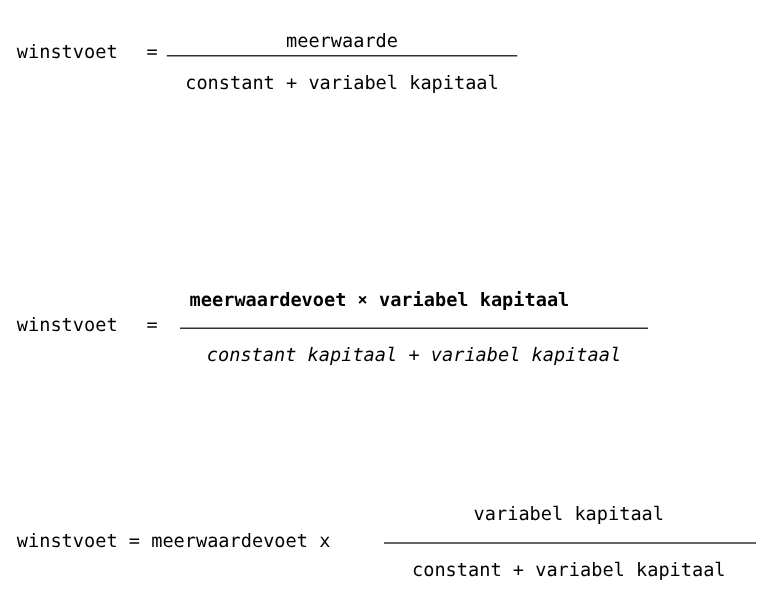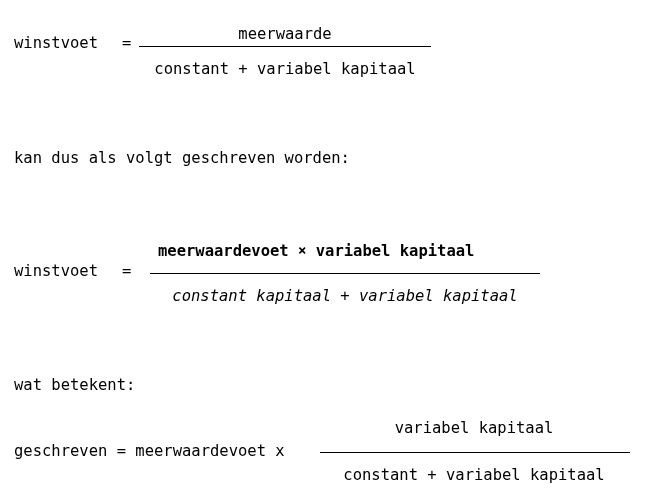--- a/index.html
+++ b/index.html
@@ -68,40 +68,38 @@
 
     <div class="run" style="left:122px; top:33px;">=</div>
 
     <div class="run centered" style="left:265px; top:24px;margin-left:20px;">meerwaarde</div>
 
     <div class="bar" style="left:139px; top:46px; width:292px;"></div>
 
     <div class="run centered" style="left:285px; top:59px;">constant + variabel kapitaal</div>
   </div>
 
-  <div class="run prose" style="left:14px; top:148px;">kan dus als volgt geschreven worden:</div>
 
   <div>
 
     <div class="run" style="left:14px; top:261px;">winstvoet</div>
 
     <div class="run" style="left:122px; top:261px;">=</div>
 
     <div class="run" style="left:158px; top:240px;font-weight:bold;"><span>meerwaardevoet</span><span>&nbsp;</span><span class="times-sign">×</span><span>&nbsp;</span><span>variabel kapitaal</span></div>
 
     <div class="bar" style="left:150px; top:273px; width:390px;"></div>
 
     <div class="run centered" style="left:345px; top:286px;font-style:italic;">constant kapitaal + variabel kapitaal</div>
   </div>
 
-  <div class="run prose" style="left:14px; top:375px;">wat betekent:</div>
 
   <div>
 
-    <div class="run" style="left:14px; top:441px;">geschreven = meerwaardevoet x</div>
+    <div class="run" style="left:14px; top:441px;">winstvoet = meerwaardevoet x</div>
 
     <div class="run centered" style="left:474px; top:418px;">variabel kapitaal</div>
 
     <div class="bar" style="left:320px; top:452px; width:310px;"></div>
 
     <div class="run centered" style="left:474px; top:465px;">constant + variabel kapitaal</div>
   </div>
 
 </div>
 

